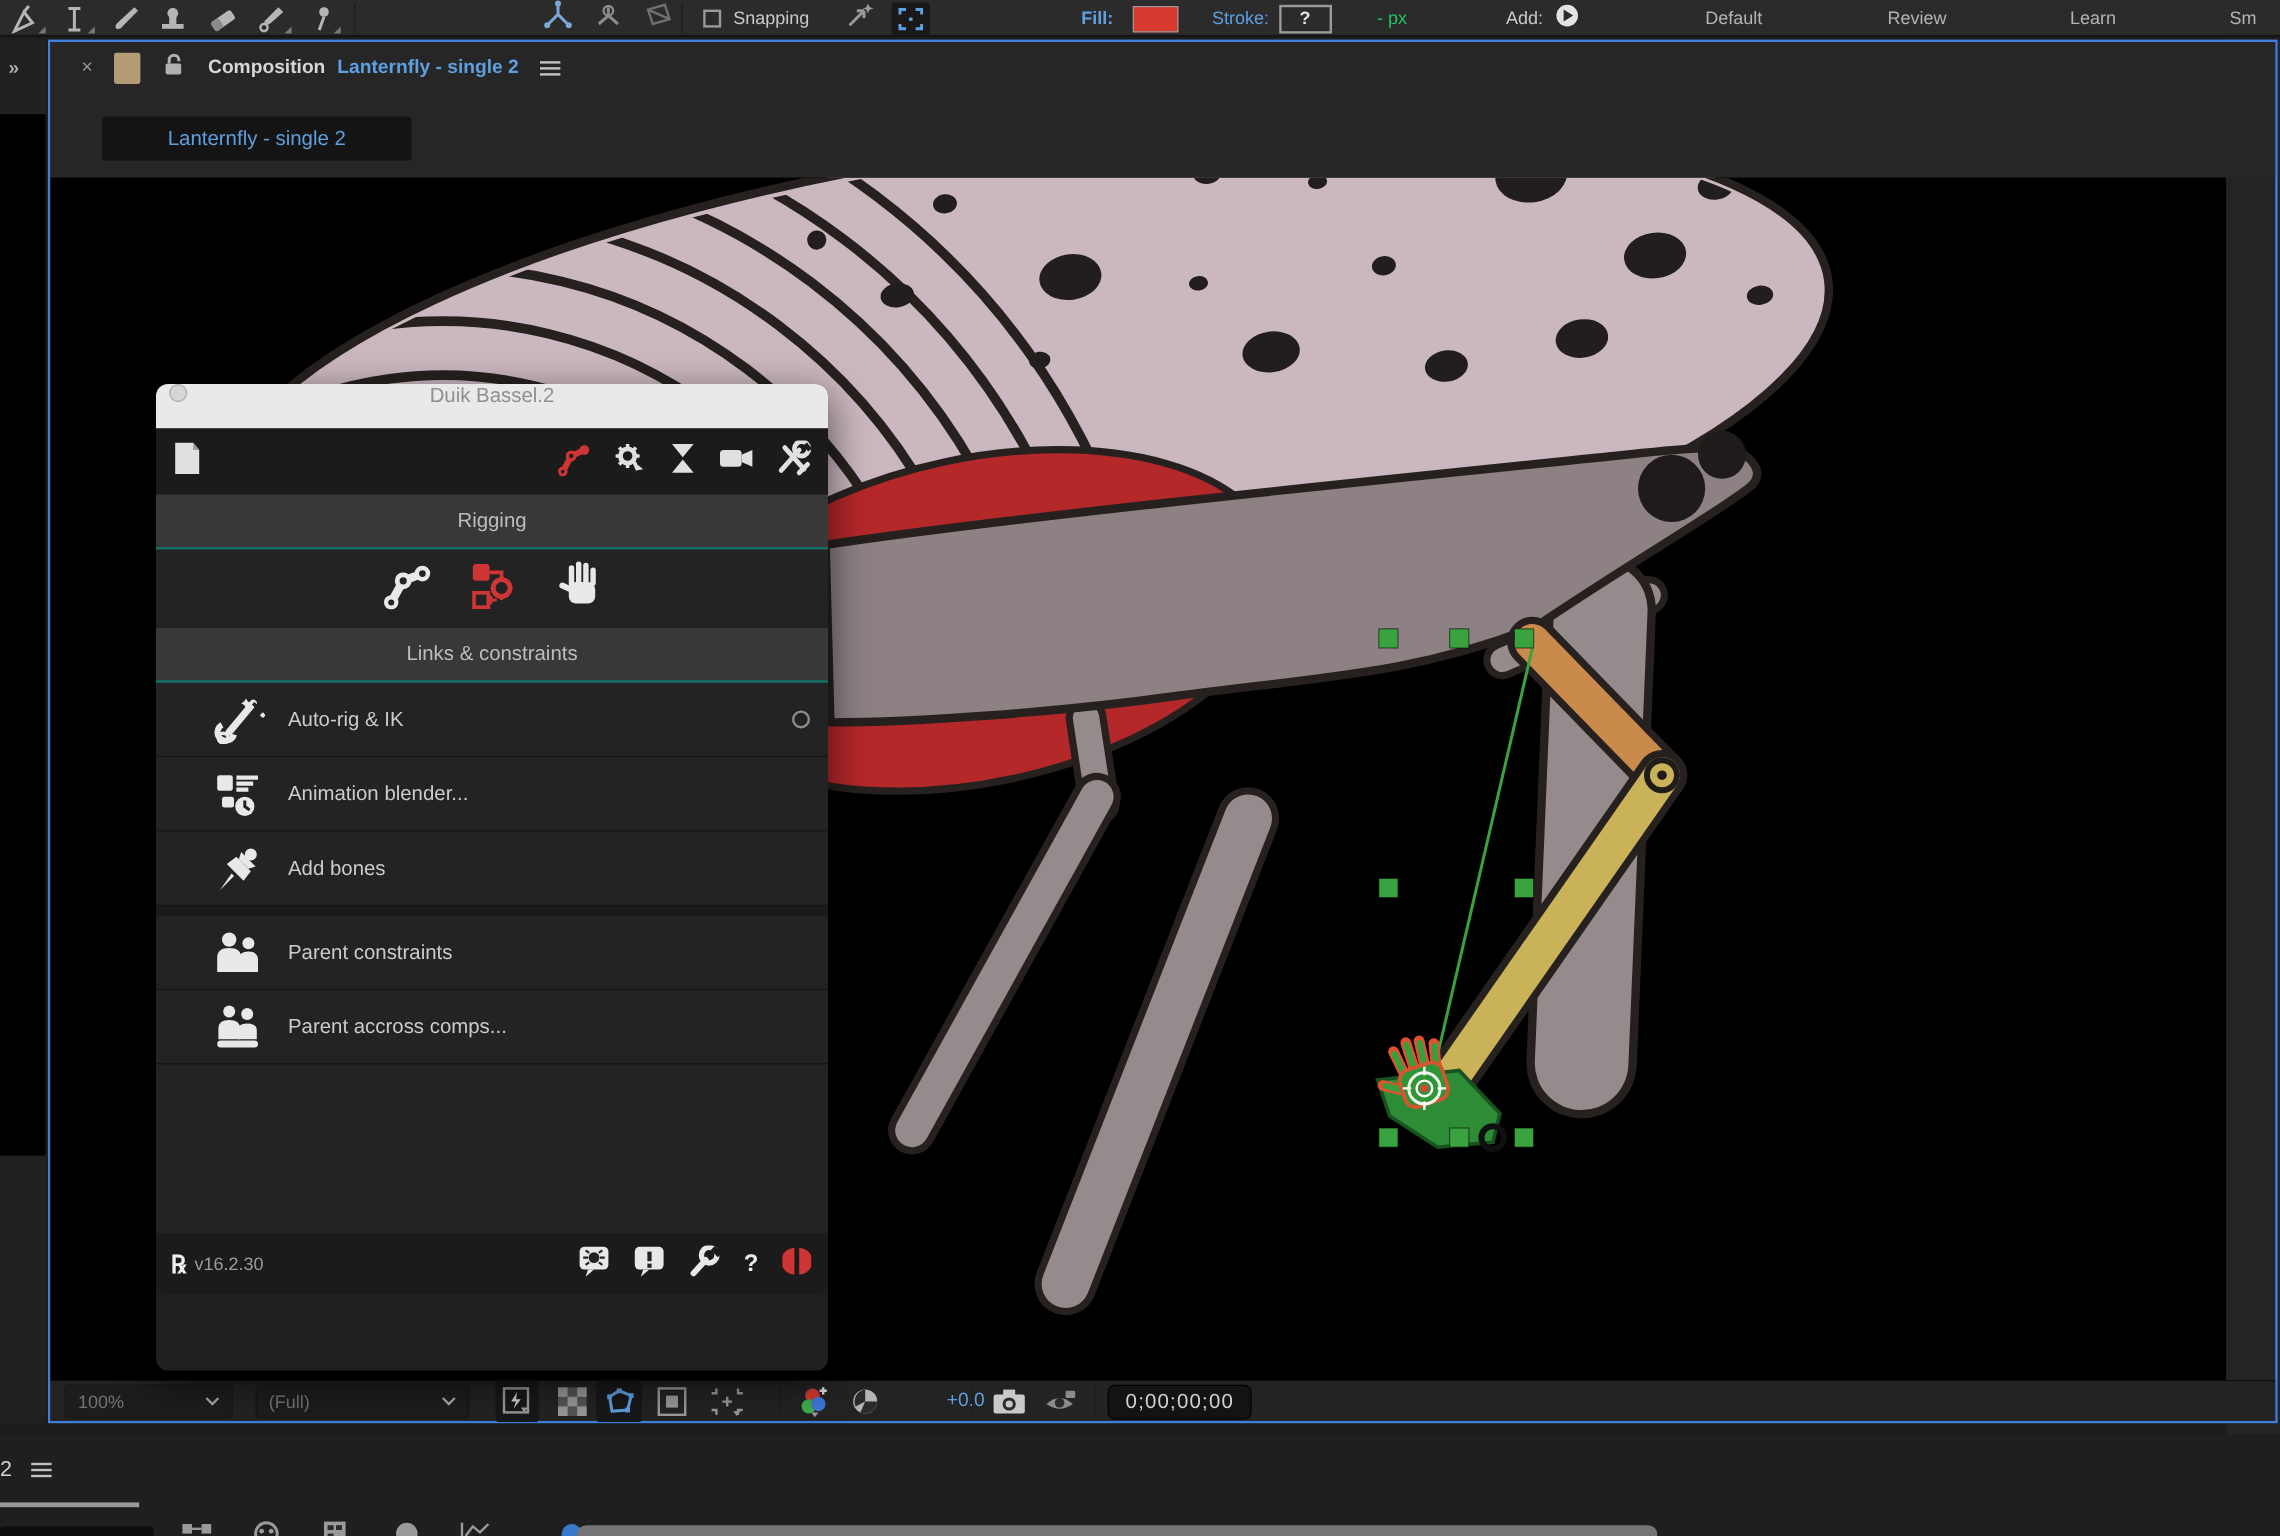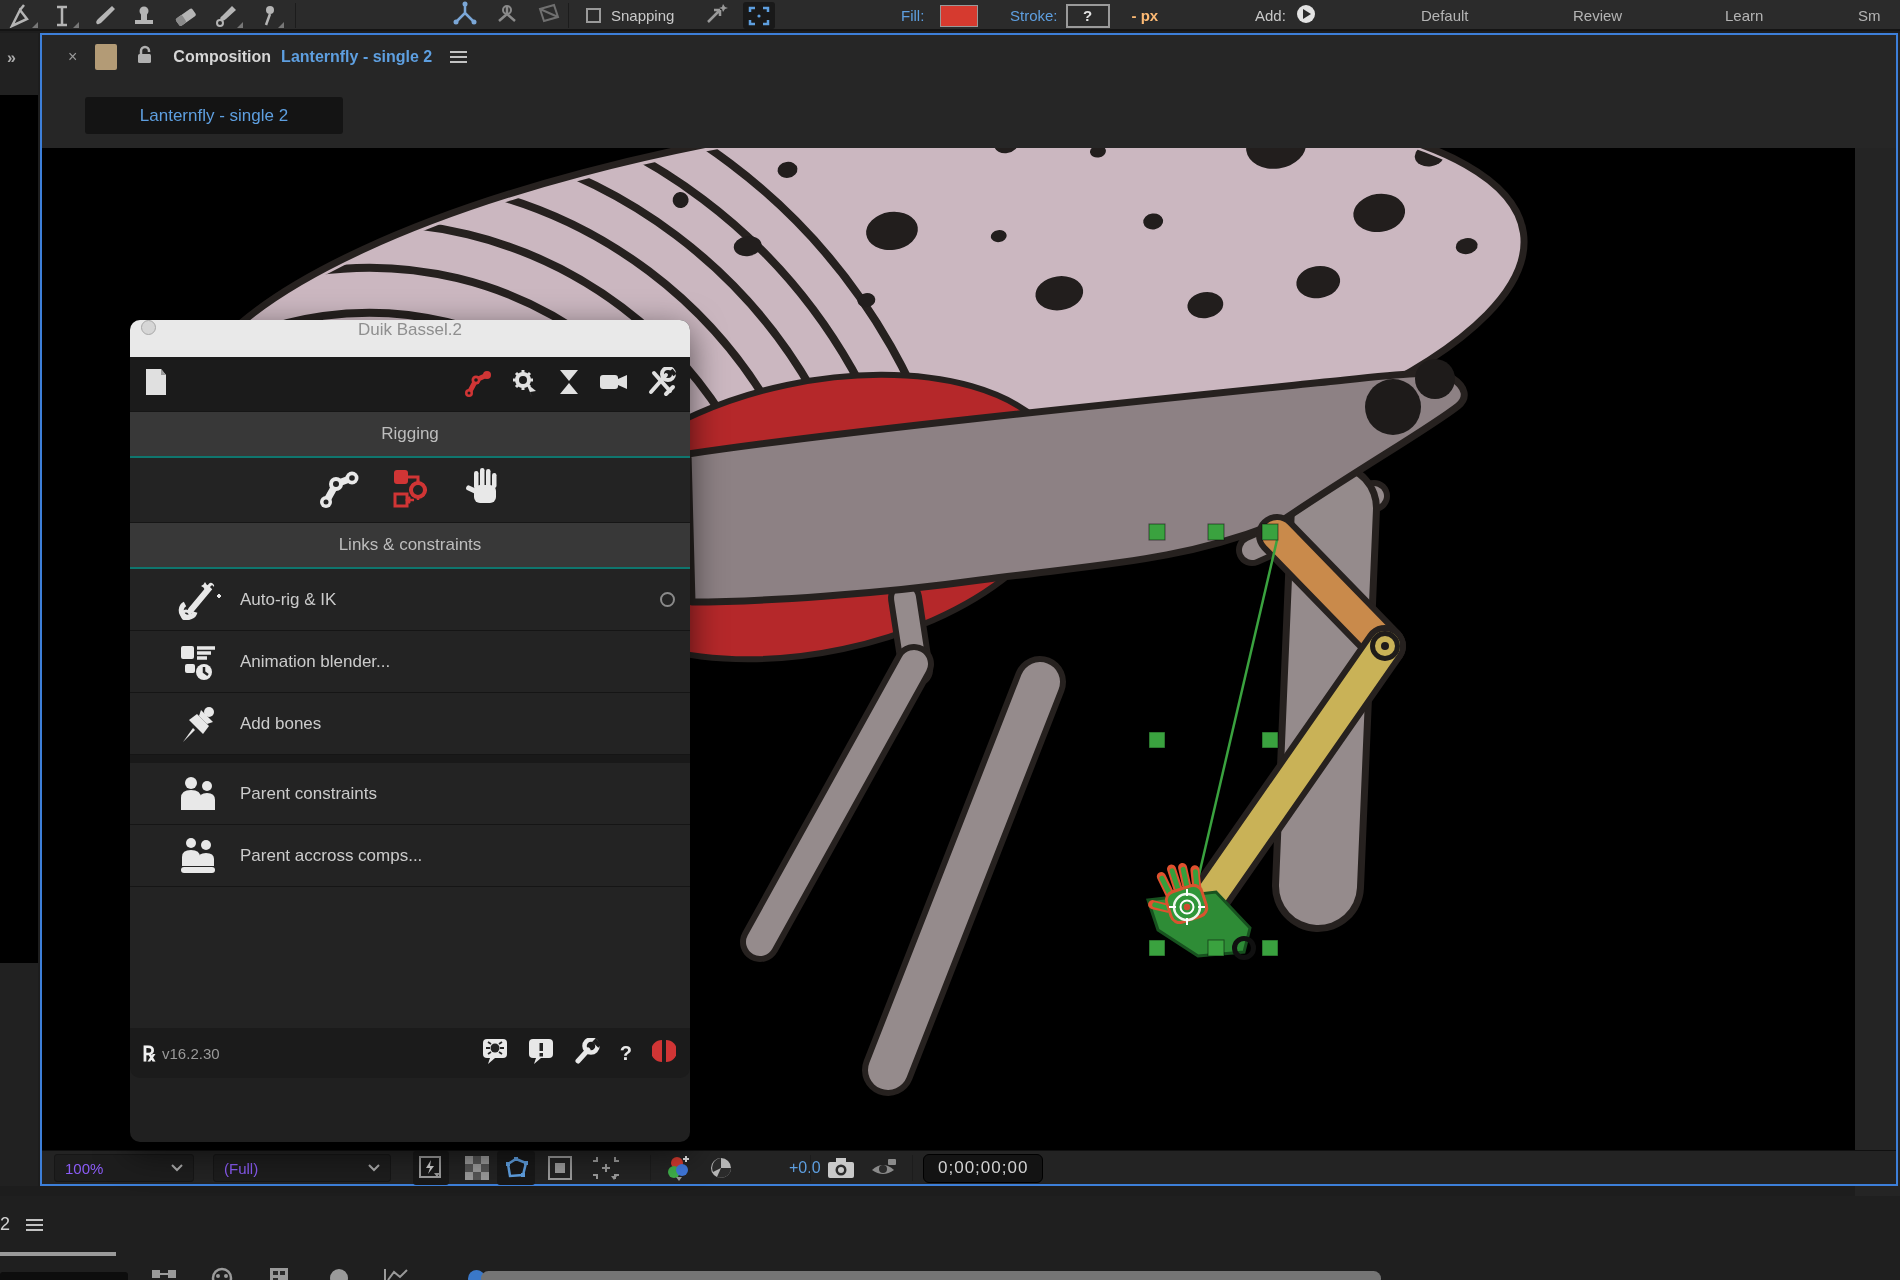--- a/index.html
+++ b/index.html
@@ -38,21 +38,21 @@
   .hamb i{display:block;width:17px;height:2px;background:#c2c2c2;margin:3px 0;}
   .subband{position:absolute;left:0;top:43px;width:100%;height:70px;background:#262626;}
   .vdrop{position:absolute;left:43px;top:19px;width:258px;height:37px;background:#141414;border-radius:3px;
          display:flex;align-items:center;justify-content:center;font-size:17px;color:var(--accent);}
   .canvas{position:absolute;left:0;top:113px;width:1813px;height:1002px;background:#000;overflow:hidden;}
   .canvas svg{display:block;}
   
   .compbar{position:absolute;left:0;top:1115px;width:100%;height:34px;background:#232323;border-top:1px solid #101010;}
   .compbar .abs{position:absolute;top:0;height:34px;display:flex;align-items:center;}
   .ddbox{background:#1d1d1d;border:1px solid #161616;border-radius:3px;height:28px;display:flex;
-         align-items:center;justify-content:space-between;padding:0 10px;font-size:15px;color:#8b5cf6;}
+         align-items:center;justify-content:space-between;padding:0 10px;font-size:15px;color:#737373;}
   .pressed{background:#181818;border-radius:3px;}
   .tc-box{background:#131313;border:1px solid #000;border-radius:6px;height:29px;display:flex;align-items:center;
           justify-content:center;font-size:17px;color:#d2d2d2;letter-spacing:1px;padding:0 14px;}
   
   .duik{position:absolute;left:130px;top:320px;width:560px;height:822px;border-radius:10px;
         background:#202020;box-shadow:0 10px 34px rgba(0,0,0,.6);}
   .duik-title{height:37px;background:#e9e9e9;border-radius:10px 10px 0 0;display:flex;align-items:flex-start;position:relative;}
   .duik-title .dot{position:absolute;left:11px;width:15px;height:15px;border-radius:50%;background:#d6d6d6;border:1px solid #a8a8a8;}
   .duik-title .t{width:100%;text-align:center;color:#8f8f8f;font-size:17px;}
   .duik-toolbar{height:54px;background:#1b1b1b;display:flex;align-items:center;position:relative;}
@@ -170,28 +170,28 @@
           </svg>
       </span>
       <span class="marquee-btn">
         <svg width="22" height="20">
             <path d="M2,6 V2 H7 M15,2 H20 V6 M20,14 V18 H15 M7,18 H2 V14" fill="none" stroke="#5e9fe0" stroke-width="2.5"></path>
             <circle cx="11" cy="10" r="1.6" fill="#5e9fe0"></circle>
           </svg>
       </span>
     </div>
 
-    <div class="abs" style="left:901px;gap:16px;">
+    <div class="abs" style="left:901px;gap:16px;font-weight:bold;">
       <span class="tb-blue">Fill:</span>
       <span class="swatch-red"></span>
     </div>
     <div class="abs" style="left:1010px;gap:8px;">
       <span class="tb-blue">Stroke:</span>
       <span class="qbox">?</span>
-      <span class="tb-label" style="color:#fdba74;margin-left:14px;font-weight:bold;">- px</span>
+      <span class="tb-label" style="color:#22c55e;margin-left:30px;">- px</span>
     </div>
     <div class="abs" style="left:1255px;gap:9px;">
       <span class="tb-label">Add:</span>
       <span>
         <svg width="22" height="22">
             <circle cx="11" cy="11" r="9" fill="#e3e3e3"></circle>
             <path d="M8,6 L16,11 L8,16 Z" fill="#2b2b2b"></path>
           </svg>
       </span>
     </div>

